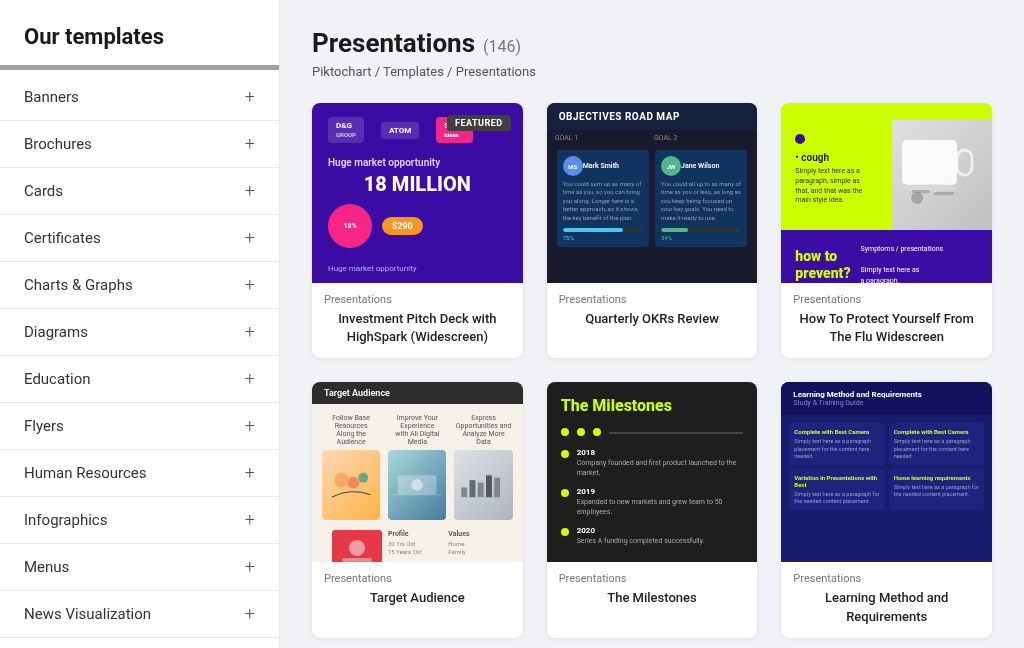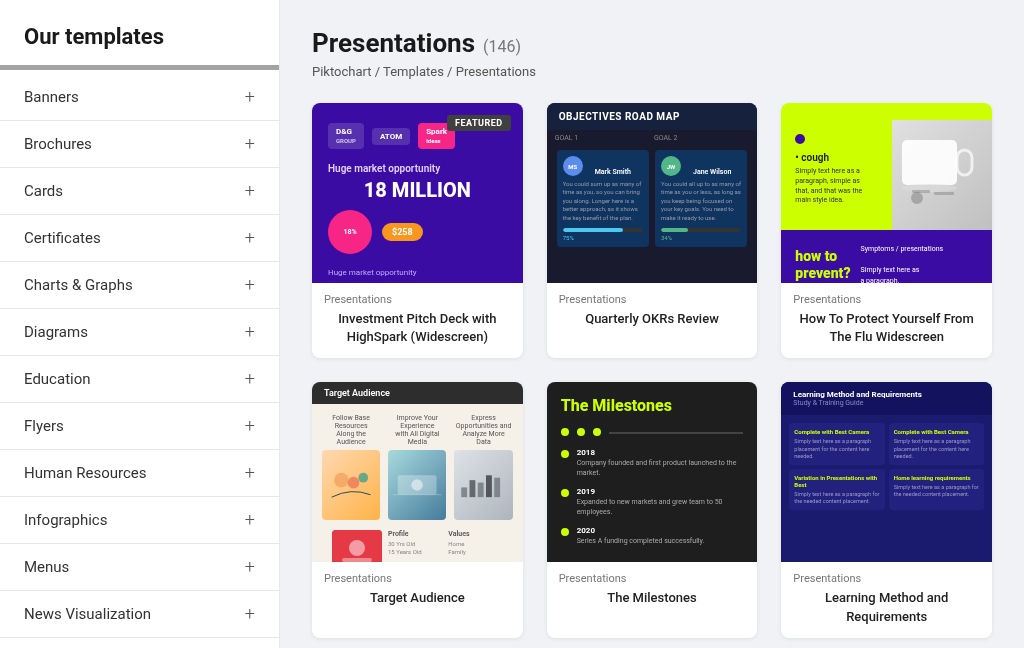--- a/index.html
+++ b/index.html
@@ -129,22 +129,22 @@
       background: #404040;
       color: #fff;
       font-size: 9px;
       font-weight: 700;
       padding: 3px 8px;
       border-radius: 3px;
       letter-spacing: 0.5px;
     }
     .thumb-1-logos {
       display: flex;
-      gap: 8px;
-      padding: 20px 16px 6px;
+      gap: 17px;
+      padding: 14px 16px 6px;
       align-items: center;
     }
     .thumb-1-logo {
       background: rgba(255,255,255,0.15);
       border-radius: 4px;
       padding: 4px 8px;
       color: #fff;
       font-size: 8px;
       font-weight: 700;
     }
@@ -224,22 +224,22 @@
       padding: 8px 10px;
     }
     .thumb-2-col {
       flex: 1;
       background: #0f3460;
       border-radius: 4px;
       padding: 6px;
     }
     .thumb-2-avatar-row {
       display: flex;
-      align-items: flex-end;
-      gap: 12px;
+      align-items: center;
+      gap: 0;
       margin-bottom: 4px;
     }
     .thumb-2-avatar {
       width: 20px;
       height: 20px;
       border-radius: 50%;
       background: #4a90d9;
       display: flex;
       align-items: center;
       justify-content: center;
@@ -547,21 +547,21 @@
         <div class="thumb-1-logos">
           <div class="thumb-1-logo">D&amp;G<br><span style="font-size:6px;opacity:0.7">GROUP</span></div>
           <div class="thumb-1-logo">ATOM</div>
           <div class="thumb-1-logo-spark">Spark<br><span style="font-size:6px">ideas</span></div>
         </div>
         <div class="thumb-1-content">
           <div class="thumb-1-heading">Huge market opportunity</div>
           <div class="thumb-1-stat">18 MILLION</div>
           <div class="thumb-1-circle-row">
             <div class="thumb-1-circle">18%</div>
-            <div class="thumb-1-pill">$258</div>
+            <div class="thumb-1-pill">$290</div>
           </div>
         </div>
         <div class="thumb-1-footer">Huge market opportunity</div>
       </div>
       <div class="template-info">
         <div class="template-category">Presentations</div>
         <div class="template-name">Investment Pitch Deck with HighSpark (Widescreen)</div>
       </div>
     </div>
 

